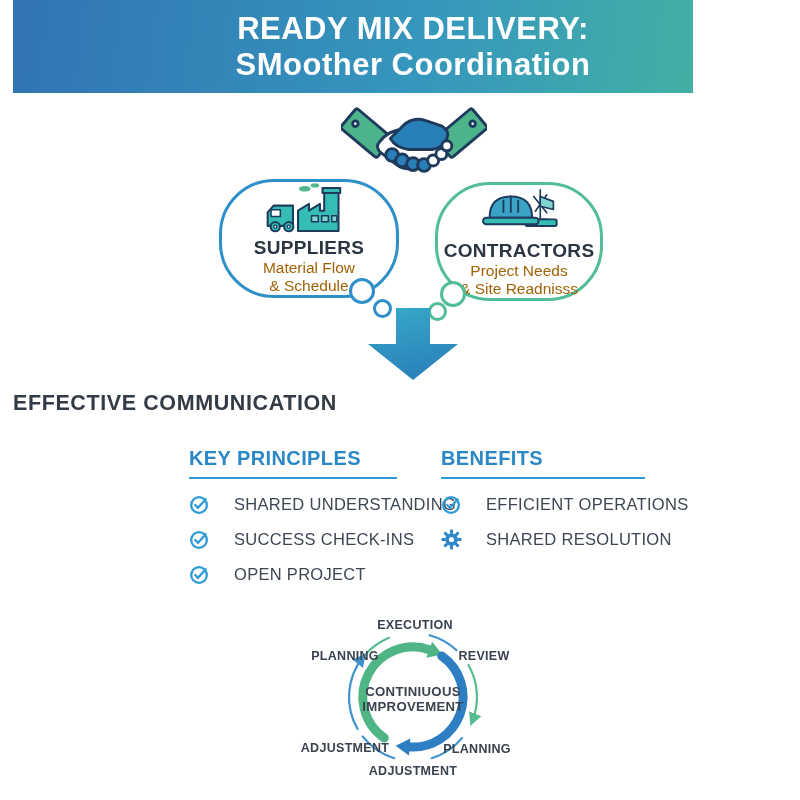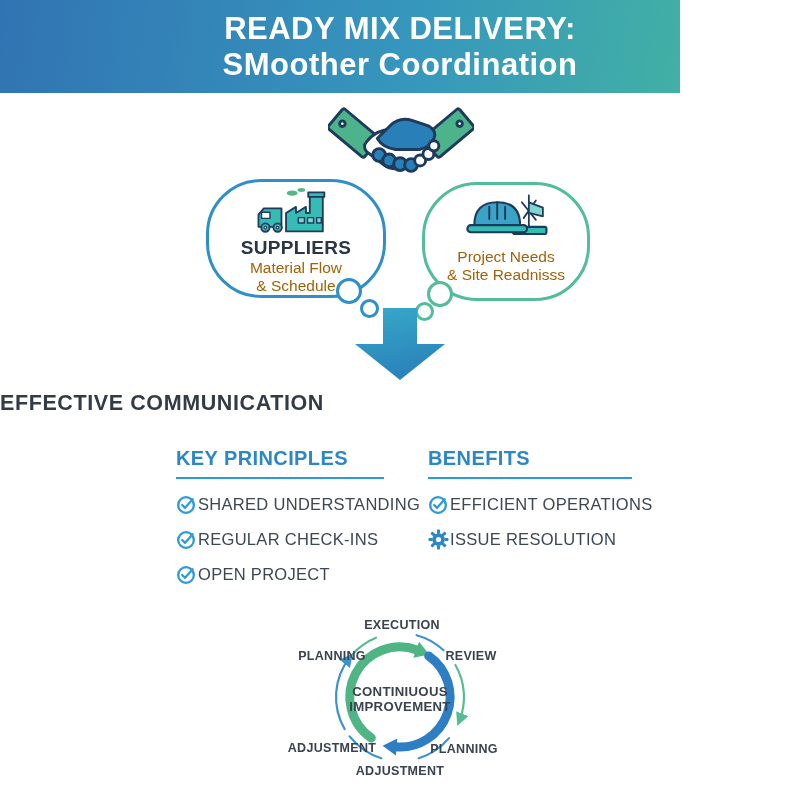--- a/index.html
+++ b/index.html
@@ -1,30 +1,30 @@
 <!DOCTYPE html>
 <html><head>
 <meta charset="utf-8">
 <style>
   html,body{margin:0;padding:0;background:#ffffff;}
   .canvas{position:relative;width:680px;height:800px;background:#ffffff;overflow:hidden;
-          font-family:"Liberation Sans", sans-serif;color:#333b46;}
+          font-family:"Liberation Sans", sans-serif;color:#333b46;margin-left:13px;}
 
   
   .header{position:absolute;left:0;top:0;width:800px;height:93px;
           background:linear-gradient(97deg,#3174b3 0%,#3697bd 52%,#47bb99 100%);
           display:flex;flex-direction:column;align-items:center;justify-content:center;}
   .header .t1,.header .t2{color:#ffffff;font-weight:700;font-size:31px;line-height:36px;letter-spacing:.5px;}
 
   
   .handshake{position:absolute;left:328px;top:102px;width:146px;height:95px;}
 
   
   .bubble{position:absolute;background:#ffffff;border-radius:55px;
-          display:flex;flex-direction:column;align-items:center;text-align:center;padding-top:5px;box-sizing:border-box;}
+          display:flex;flex-direction:column;align-items:center;text-align:center;box-sizing:border-box;}
   .bubble.sup{left:206px;top:179px;width:180px;height:119px;border:3px solid #2e8fc9;}
   .bubble.con{left:422px;top:182px;width:168px;height:119px;border:3px solid #52bd98;}
   .bubble .b-title{font-size:19px;font-weight:700;color:#2b3544;letter-spacing:.3px;margin-top:1px;}
   .bubble .b-sub{font-size:15.5px;color:#a16207;line-height:18px;}
   .tail-bump{position:absolute;width:20px;height:20px;border-radius:50%;background:#fff;}
   .tail-dot{position:absolute;width:13px;height:13px;border-radius:50%;background:#fff;}
   .sup .tail-bump{left:127px;top:96px;border:3px solid #2e8fc9;}
   .sup .tail-dot{left:151px;top:117px;border:3px solid #2e8fc9;}
   .con .tail-bump{left:2px;top:96px;border:3px solid #52bd98;}
   .con .tail-dot{left:-10px;top:117px;border:3px solid #52bd98;}
@@ -34,21 +34,21 @@
   .effective{position:absolute;left:0;top:391px;width:800px;text-align:left;
              font-size:21.5px;font-weight:700;color:#333b46;letter-spacing:.6px;}
 
   
   .col{position:absolute;top:447px;}
   .col.left{left:176px;width:208px;}
   .col.right{left:428px;width:204px;}
   .col h2{margin:0;padding:0 0 7px 0;font-size:20px;font-weight:700;color:#2b87c5;
           letter-spacing:.4px;border-bottom:2px solid #2e9ad6;}
   .col ul{list-style:none;margin:14px 0 0 0;padding:0;}
-  .col li{display:flex;align-items:center;gap:1px;margin-bottom:13px;height:22px;}
+  .col li{display:flex;align-items:center;gap:24px;margin-bottom:13px;height:22px;}
   .col li .lbl{font-size:16.5px;font-weight:500;color:#3d4653;letter-spacing:.3px;white-space:nowrap;}
   .li-icon{width:21px;height:21px;flex:0 0 21px;}
 
   
   .cycle{position:absolute;left:270px;top:603px;width:260px;height:200px;}
   .cycle text{font-family:"Liberation Sans", sans-serif;}
   .ring-label{font-size:12.5px;font-weight:600;fill:#39424e;letter-spacing:.3px;}
   .center-label{font-size:13.2px;font-weight:600;fill:#39424e;letter-spacing:.3px;}
 </style>
 </head>
@@ -114,20 +114,21 @@
     <svg viewBox="0 0 100 66" width="88" height="58">
       <g stroke="#1e3a5c" stroke-width="2.4" stroke-linejoin="round" stroke-linecap="round">
         <path d="M76 6 L76 42 M68 42 L86 42 M68 14 L84 34 M84 12 L70 32" fill="none" stroke-width="2"></path>
         <path d="M76 14 L92 20 L92 30 L76 26 Z" fill="#7fd6d0" stroke-width="2"></path>
         <rect x="58" y="42" width="38" height="8" rx="2" fill="#35bdb5"></rect>
         <path d="M14 40 Q14 14 40 14 Q66 14 66 40 Z" fill="#3aa3c6"></path>
         <path d="M31 19 L31 33 M40 14 L40 33 M49 19 L49 33" fill="none" stroke-width="2.2"></path>
         <rect x="6" y="40" width="68" height="8" rx="4" fill="#35bdb5"></rect>
       </g>
     </svg>
+    <div class="b-title">CONTRACTORS</div>
     <div class="b-sub">Project Needs</div>
     <div class="b-sub">&amp; Site Readnisss</div>
     <span class="tail-bump"></span>
     <span class="tail-dot"></span>
   </div>
 
   <div class="big-arrow">
     <svg viewBox="0 0 96 74" width="96" height="74">
       <defs>
         <linearGradient id="arrowg" x1="0" y1="0" x2="0.25" y2="1">
@@ -149,21 +150,21 @@
           <circle cx="10.5" cy="11.5" r="8.2" fill="none" stroke="#2e9ad6" stroke-width="2.4"></circle>
           <path d="M6.5 11.5 L9.5 14.5 L17.5 5.5" fill="none" stroke="#2e9ad6" stroke-width="2.4" stroke-linecap="round" stroke-linejoin="round"></path>
         </svg>
         <span class="lbl">SHARED UNDERSTANDING</span>
       </li>
       <li>
         <svg class="li-icon" viewBox="0 0 22 22">
           <circle cx="10.5" cy="11.5" r="8.2" fill="none" stroke="#2e9ad6" stroke-width="2.4"></circle>
           <path d="M6.5 11.5 L9.5 14.5 L17.5 5.5" fill="none" stroke="#2e9ad6" stroke-width="2.4" stroke-linecap="round" stroke-linejoin="round"></path>
         </svg>
-        <span class="lbl">REGULAR CHECK-INS</span>
+        <span class="lbl">SUCCESS CHECK-INS</span>
       </li>
       <li>
         <svg class="li-icon" viewBox="0 0 22 22">
           <circle cx="10.5" cy="11.5" r="8.2" fill="none" stroke="#2e9ad6" stroke-width="2.4"></circle>
           <path d="M6.5 11.5 L9.5 14.5 L17.5 5.5" fill="none" stroke="#2e9ad6" stroke-width="2.4" stroke-linecap="round" stroke-linejoin="round"></path>
         </svg>
         <span class="lbl">OPEN PROJECT</span>
       </li>
     </ul>
   </div>
@@ -188,21 +189,21 @@
               <rect x="0.5" y="9.4" width="4.4" height="3.2" rx="1"></rect>
               <rect x="17.1" y="9.4" width="4.4" height="3.2" rx="1"></rect>
               <rect x="9.4" y="0.5" width="3.2" height="4.4" rx="1" transform="rotate(45 11 11)"></rect>
               <rect x="9.4" y="17.1" width="3.2" height="4.4" rx="1" transform="rotate(45 11 11)"></rect>
               <rect x="0.5" y="9.4" width="4.4" height="3.2" rx="1" transform="rotate(45 11 11)"></rect>
               <rect x="17.1" y="9.4" width="4.4" height="3.2" rx="1" transform="rotate(45 11 11)"></rect>
             </g>
             <circle cx="11" cy="11" r="2.7" fill="#ffffff"></circle>
           </g>
         </svg>
-        <span class="lbl">ISSUE RESOLUTION</span>
+        <span class="lbl">SHARED RESOLUTION</span>
       </li>
     </ul>
   </div>
 
   <div class="cycle">
     <svg viewBox="0 0 260 200" width="260" height="200">
       <defs>
         <marker id="mgreen" viewBox="0 0 10 10" refX="6" refY="5" markerWidth="6" markerHeight="6" orient="auto">
           <path d="M0,0 L10,5 L0,10 z" fill="#55bd8f"></path>
         </marker>

